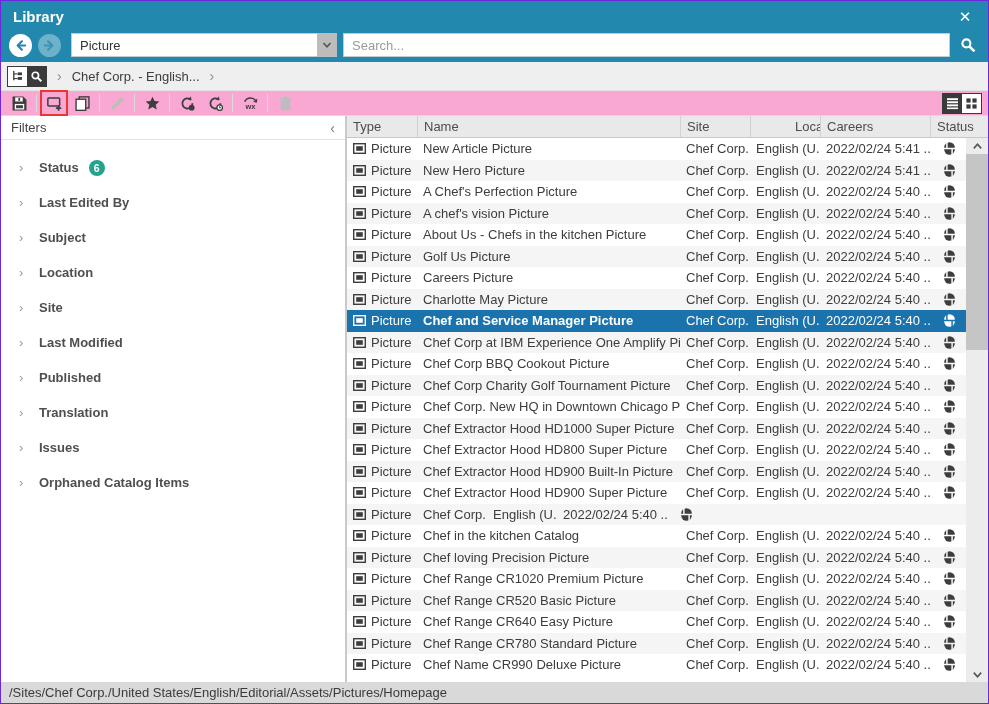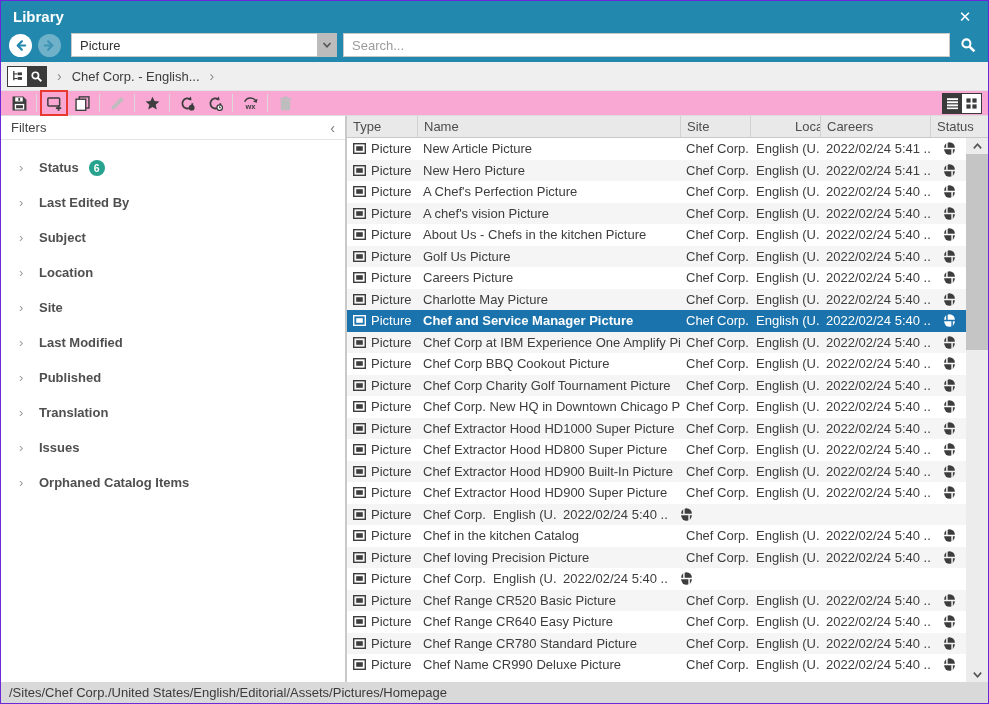--- a/index.html
+++ b/index.html
@@ -849,20 +849,21 @@
   <div class="row">
     <span class="cell c-type">
       <span class="type-icon">
         <svg viewBox="0 0 13 11">
                     <rect x="0.7" y="0.7" width="11.6" height="9.6" fill="none" stroke="currentColor" stroke-width="1.4"></rect>
                     <rect x="3.2" y="3.2" width="6.6" height="4.6" fill="currentColor"></rect>
                   </svg>
       </span>
       <span>Picture</span>
     </span>
+    <span class="cell c-name">Chef Range CR1020 Premium Picture</span>
     <span class="cell c-site">Chef Corp.</span>
     <span class="cell c-locale">English (U...</span>
     <span class="cell c-created">2022/02/24 5:40 ...</span>
     <span class="cell c-status">
       <span class="status-icon">
         <svg viewBox="0 0 14 14">
                     <path d="M1.2 6.1 A5.8 5.8 0 0 1 12.8 6.1 Z" fill="currentColor"></path>
                     <path d="M12.8 7.9 A5.8 5.8 0 0 1 1.2 7.9 Z" fill="currentColor"></path>
                     <rect x="3.4" y="0" width="1.6" height="6.4" style="fill:var(--bg,#fff)"></rect>
                     <rect x="9" y="7.6" width="1.6" height="6.4" style="fill:var(--bg,#fff)"></rect>

